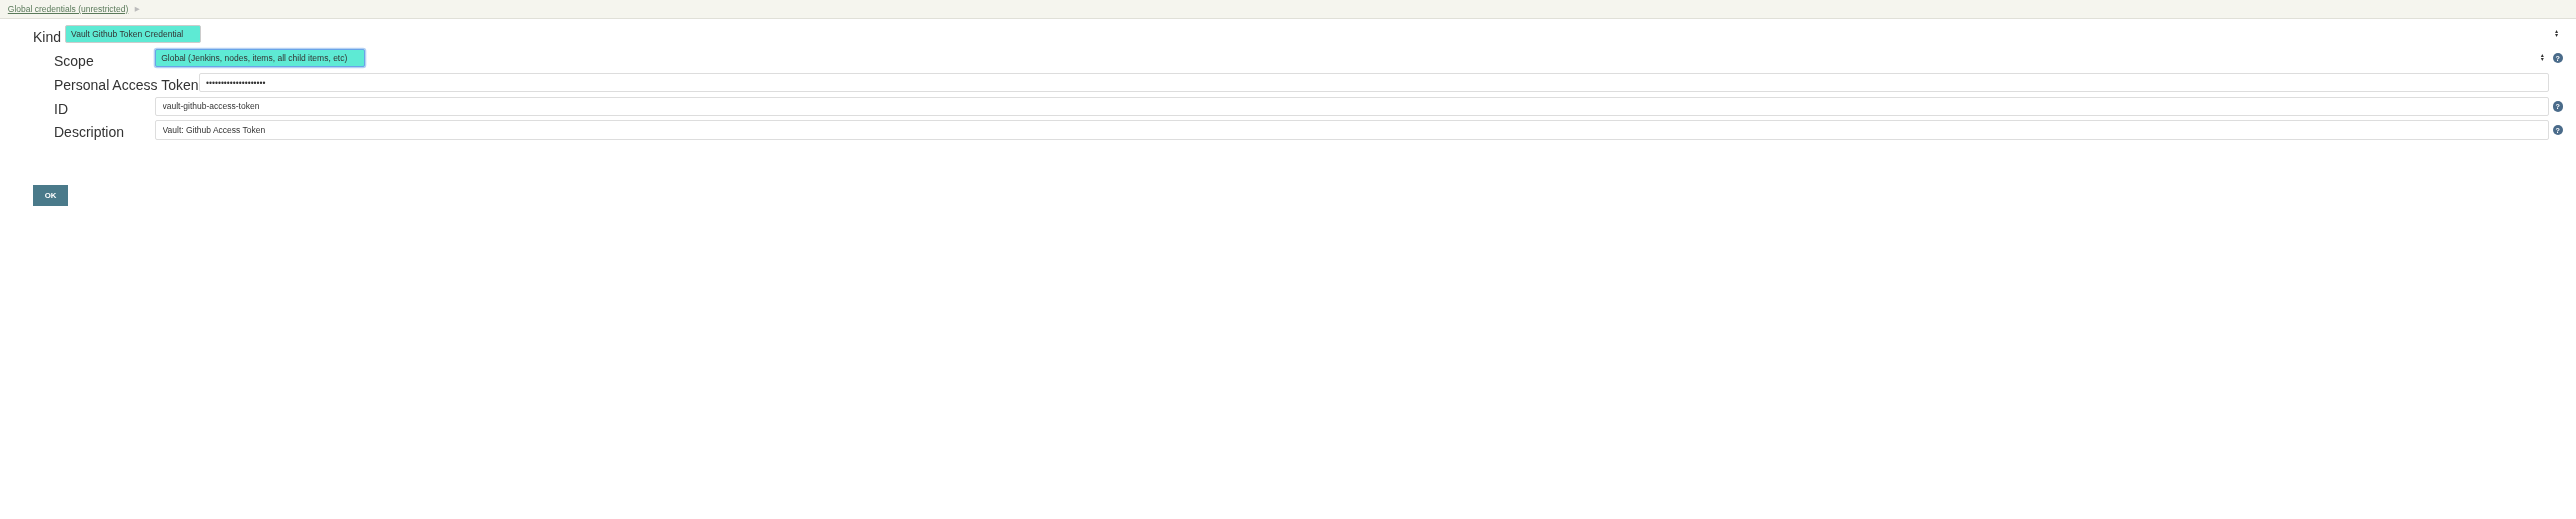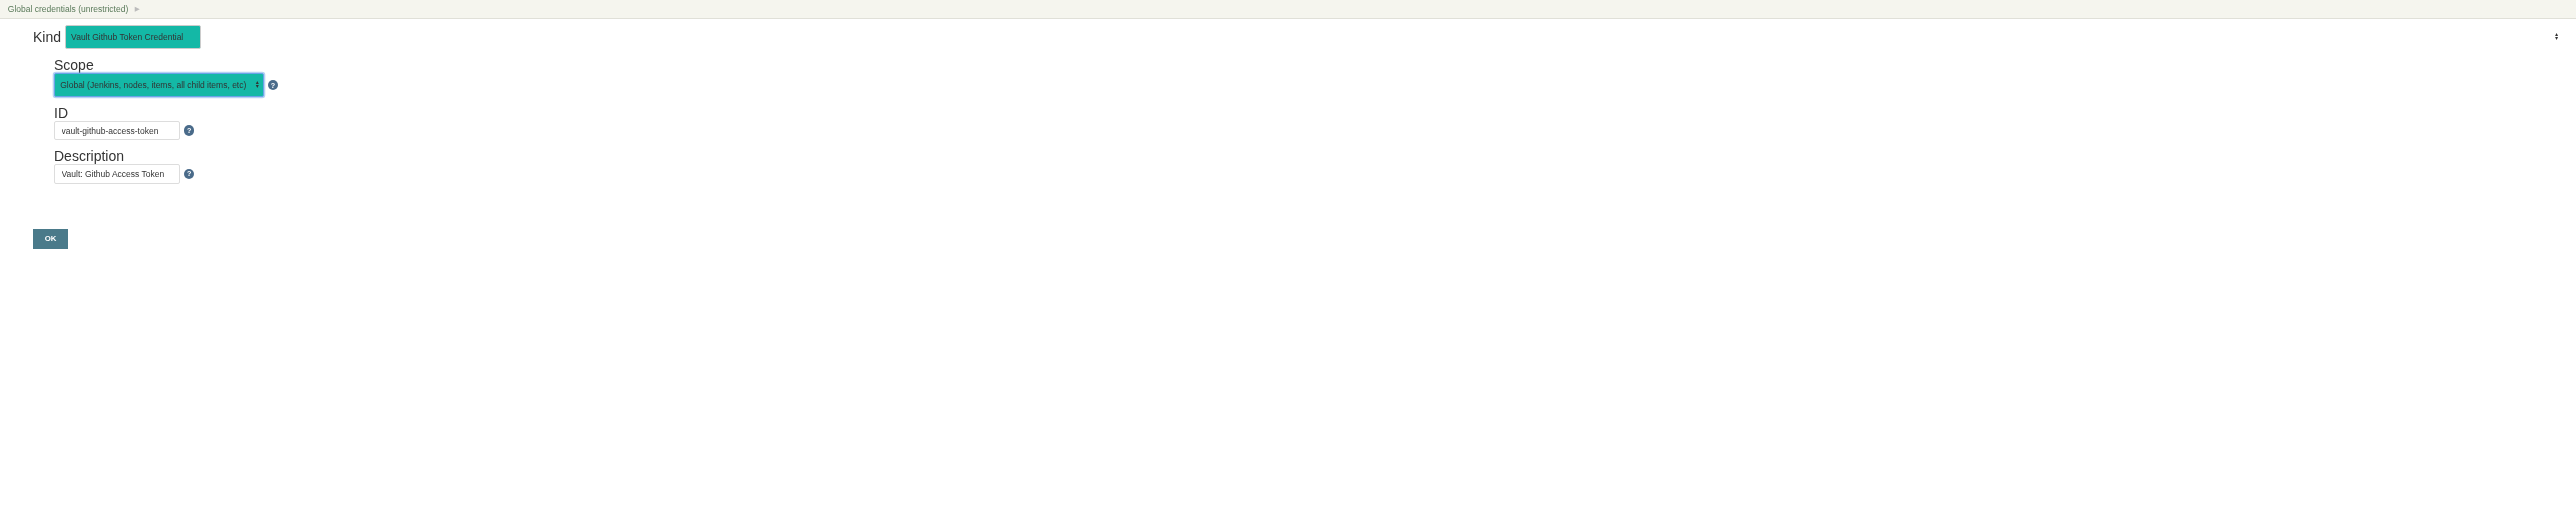--- a/index.html
+++ b/index.html
@@ -18,60 +18,60 @@
       padding: 3.9px 7.8px;
       border-bottom: 0.7px solid #e0e0d8;
       font-size: 8.5px;
       color: #5a7a5a;
       display: flex;
       align-items: center;
     }
     .breadcrumb-link {
       color: #5a7a5a;
       cursor: pointer;
+      text-decoration: underline;
     }
     .breadcrumb-sep {
       margin-left: 6.5px;
       color: #bbb;
       font-size: 6.5px;
     }
     .form-container {
       padding: 6.5px 13px 6.5px 33px;
     }
     .form-row {
       display: flex;
       align-items: flex-start;
       margin-bottom: 3.9px;
     }
     .form-row.indent {
       padding-left: 21px;
-      flex-direction: column;
     }
     .form-label {
       min-width: 101px;
       padding-top: 3.9px;
       color: #333;
       font-size: 14px;
     }
     .form-row.kind-row .form-label {
       min-width: 21px;
       text-align: right;
       padding-right: 3.9px;
     }
     .form-control-wrap {
       flex: 1;
       display: flex;
       align-items: center;
     }
     .form-select {
       flex: 1;
-      height: 24px;
+      height: 18px;
       border: 0.7px solid #ccc;
       border-radius: 2px;
-      background: #14b8a6;
+      background: #5eead4;
       padding: 0 15.6px 0 5.2px;
       font-size: 8.5px;
       color: #333;
       appearance: none;
       -webkit-appearance: none;
       position: relative;
     }
     .form-select.focused {
       border: 0.7px solid #6aa3e8;
       box-shadow: 0 0 0 1.3px rgba(106,163,232,0.5);
@@ -168,20 +168,27 @@
         </select>
         <span class="select-arrows">
           <span>▲</span>
             <span>▼</span>
         </span>
       </div>
       <div class="help-icon">?</div>
     </div>
   </div>
 
+  <div class="form-row indent">
+    <div class="form-label">Personal Access Token</div>
+    <div class="form-control-wrap">
+      <input type="text" class="form-input" value="••••••••••••••••••••" style="">
+      <div class="help-icon-spacer"></div>
+    </div>
+  </div>
 
   <div class="form-row indent">
     <div class="form-label">ID</div>
     <div class="form-control-wrap">
       <input type="text" class="form-input" value="vault-github-access-token" style="">
       <div class="help-icon">?</div>
     </div>
   </div>
 
   <div class="form-row indent">

